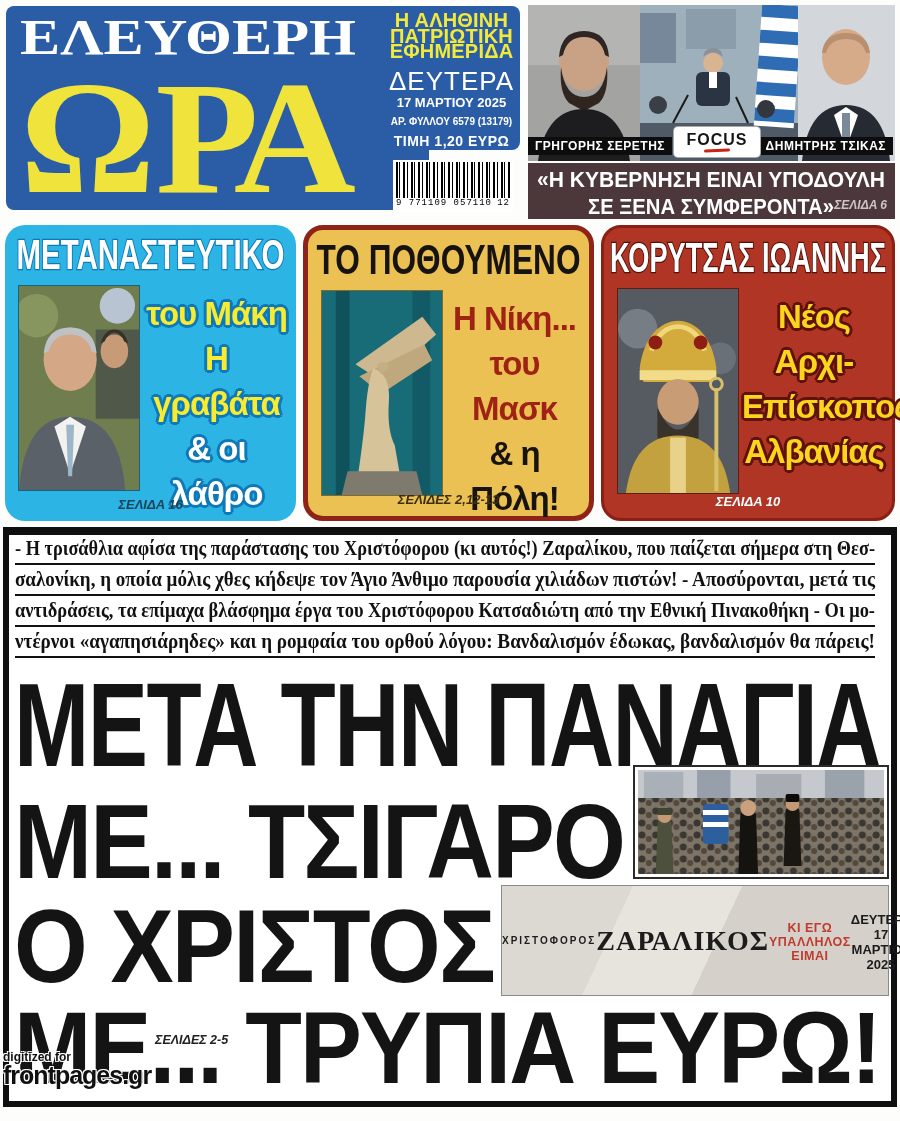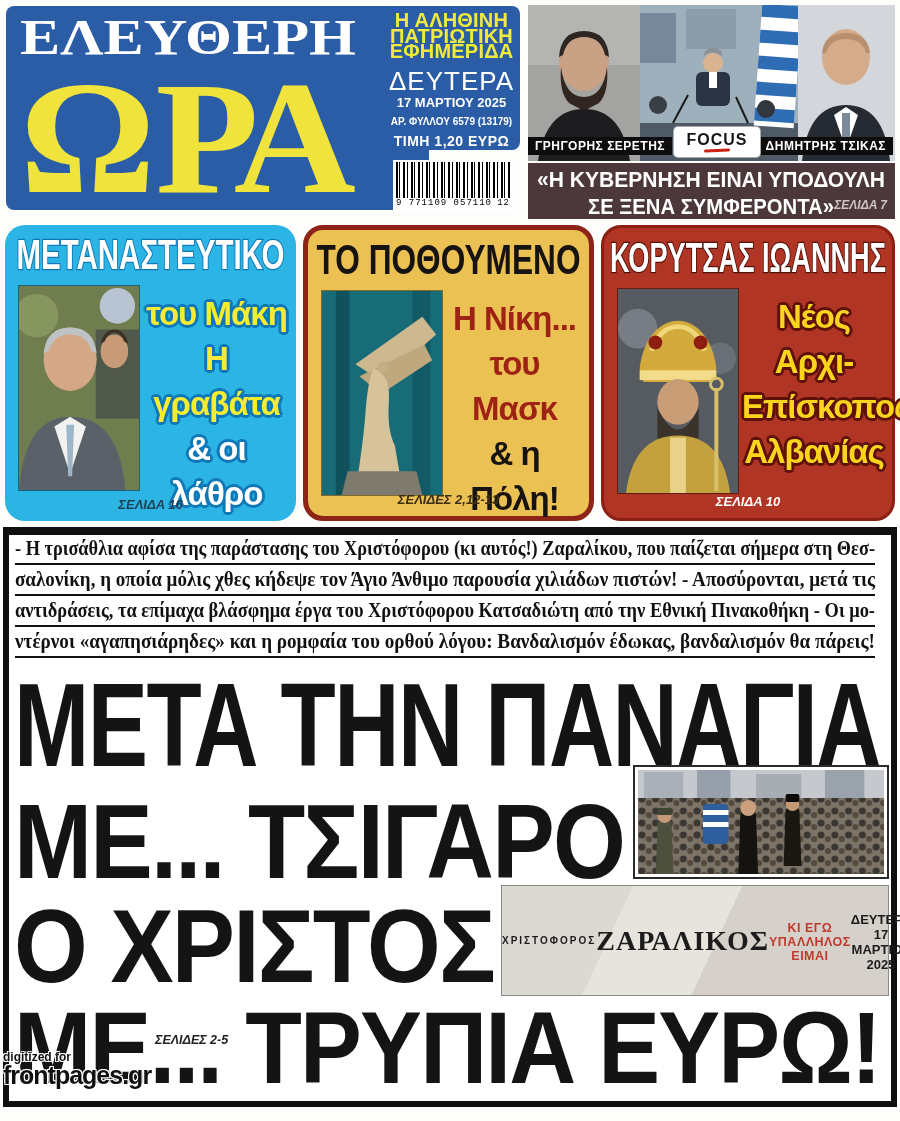--- a/index.html
+++ b/index.html
@@ -169,21 +169,21 @@
     </div>
   </div>
 
   <div class="quotebar">
     <svg width="351" height="24" viewBox="0 0 351 24">
       <text x="1" y="19" font-size="22" fill="#ffffff" textLength="348" lengthAdjust="spacingAndGlyphs">«Η ΚΥΒΕΡΝΗΣΗ ΕΙΝΑΙ ΥΠΟΔΟΥΛΗ</text>
     </svg>
     <svg width="351" height="24" viewBox="0 0 351 24">
       <text x="52" y="18" font-size="22" fill="#ffffff" textLength="246" lengthAdjust="spacingAndGlyphs">ΣΕ ΞΕΝΑ ΣΥΜΦΕΡΟΝΤΑ»</text>
     </svg>
-    <div class="pageref">ΣΕΛΙΔΑ 7</div>
+    <div class="pageref">ΣΕΛΙΔΑ 6</div>
   </div>
 
   <div class="storybox bx1">
     <svg class="kicker-svg" width="277" height="48" viewBox="0 0 277 48">
       <text x="4" y="38" font-size="42" fill="#ffffff" stroke="#0f79b8" stroke-width="2.5" paint-order="stroke" textLength="268" lengthAdjust="spacingAndGlyphs">ΜΕΤΑΝΑΣΤΕΥΤΙΚΟ</text>
     </svg>
     <div class="bxphoto">
       <svg viewBox="0 0 122 206" preserveAspectRatio="none" aria-hidden="true">
         <rect width="122" height="206" fill="#6f7d4f"></rect>
         <circle cx="18" cy="30" r="22" fill="#87955f"></circle>

